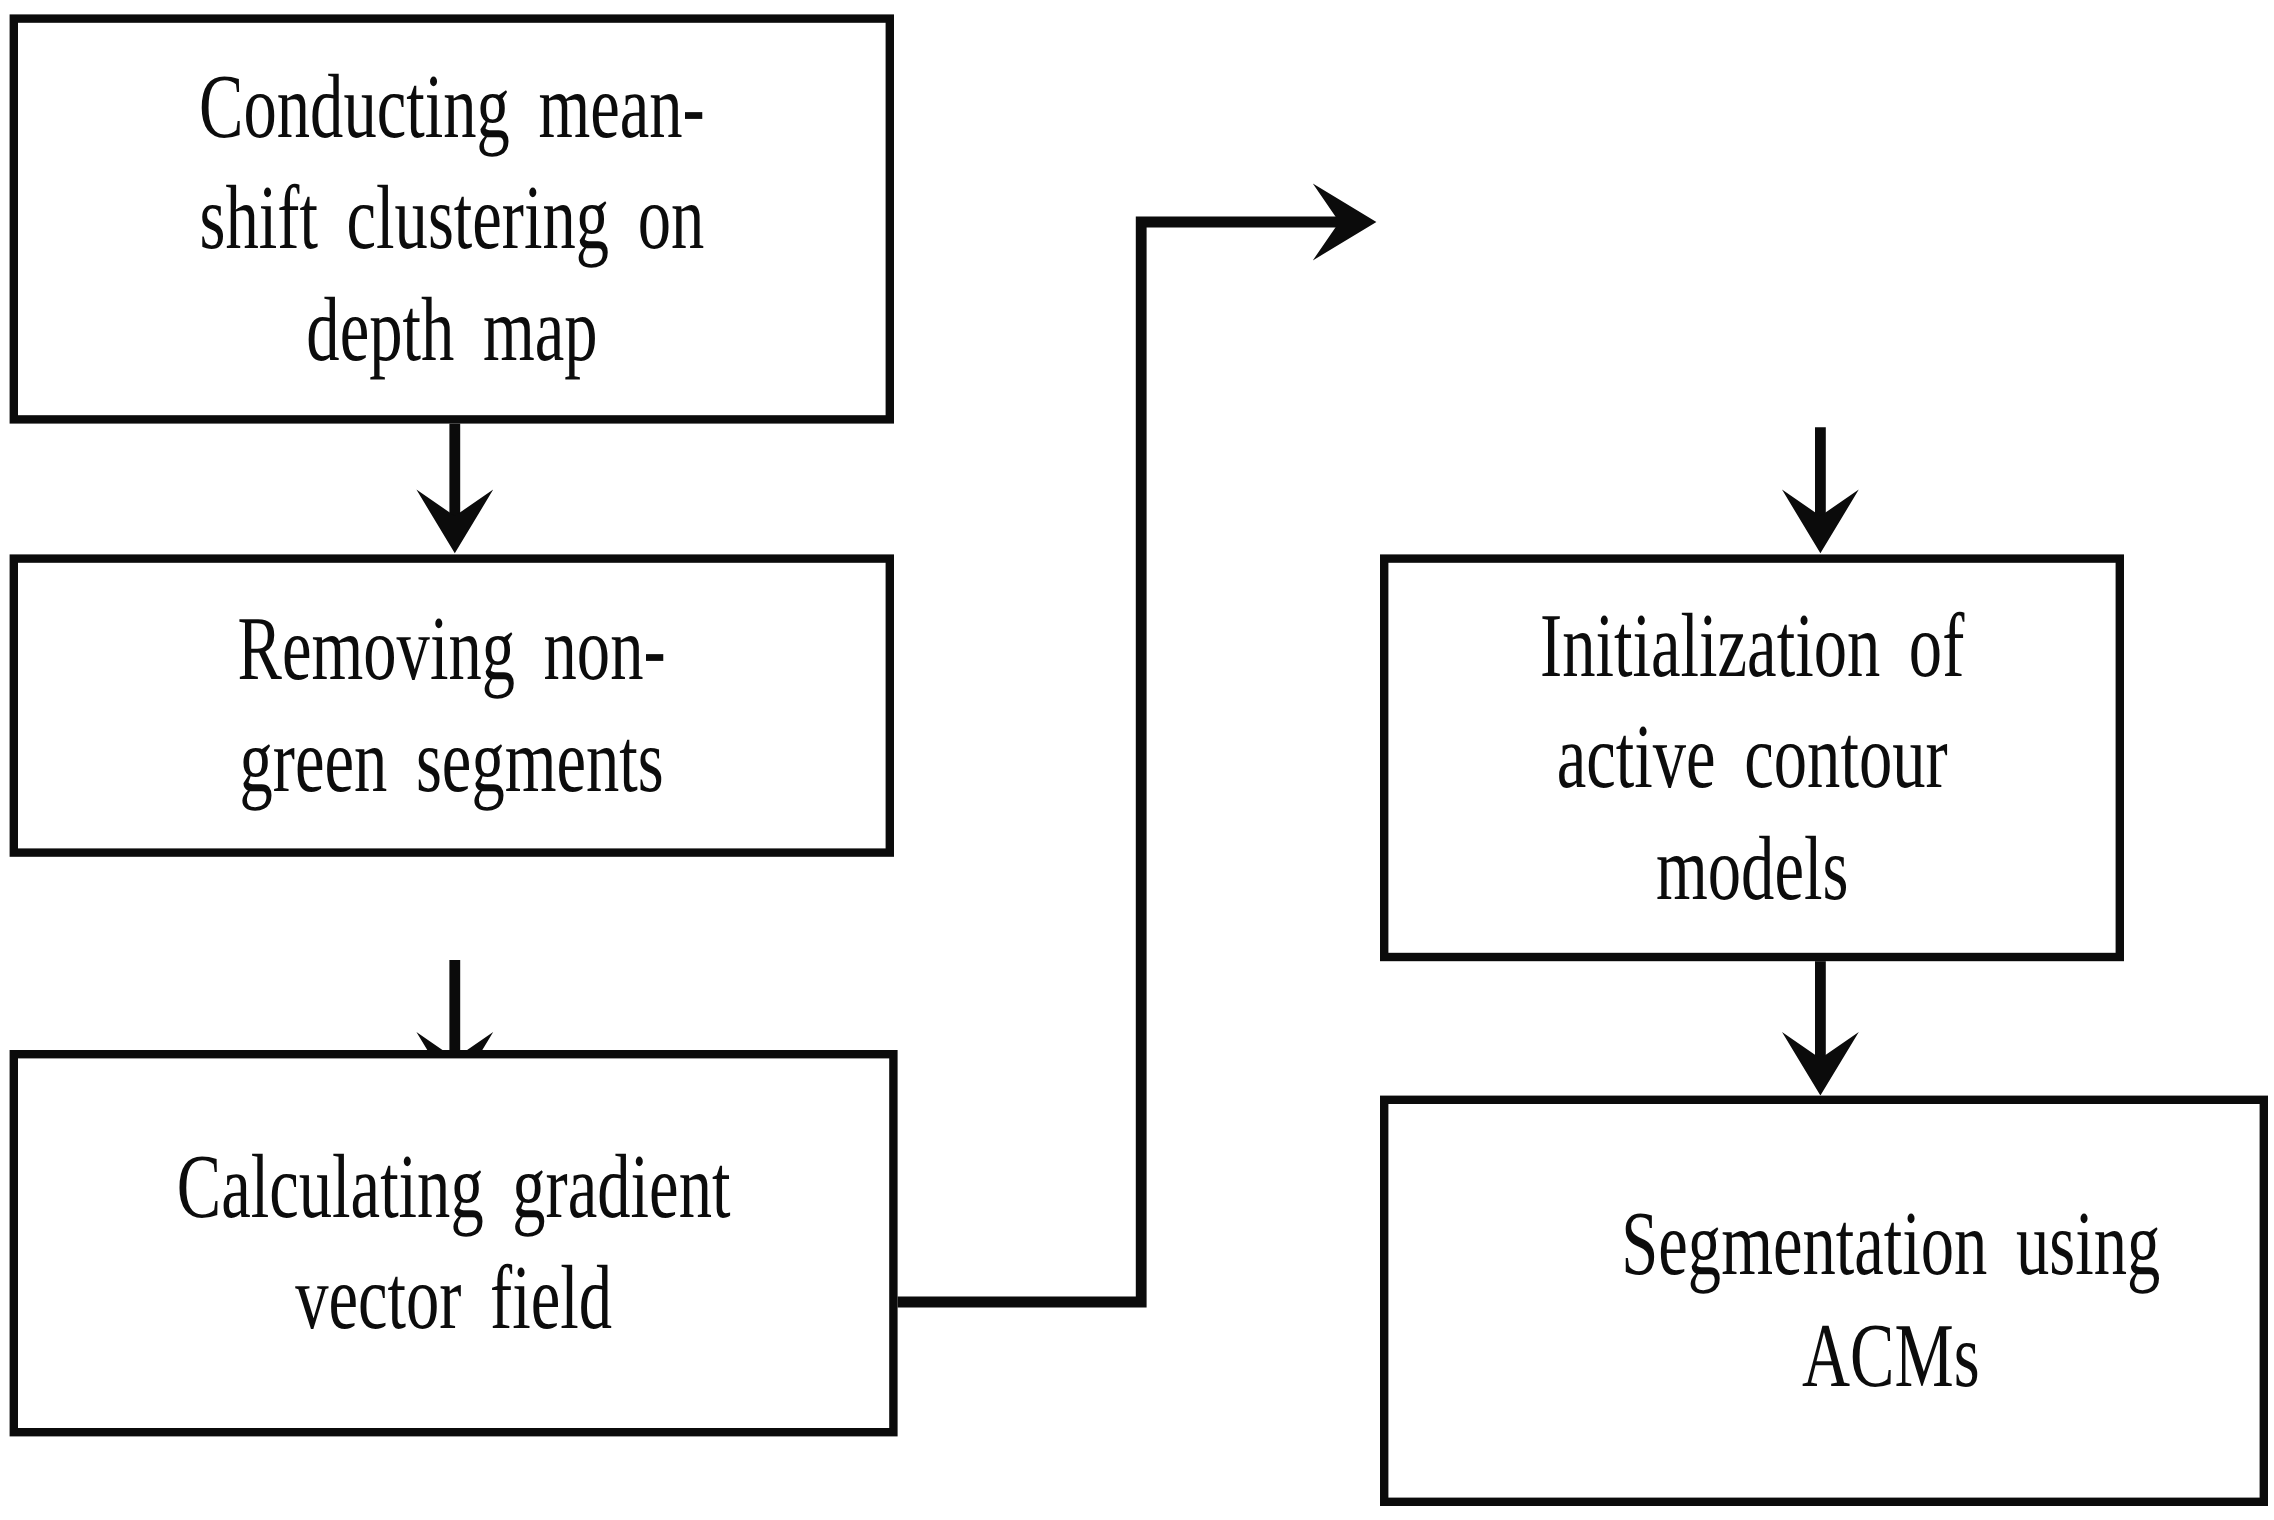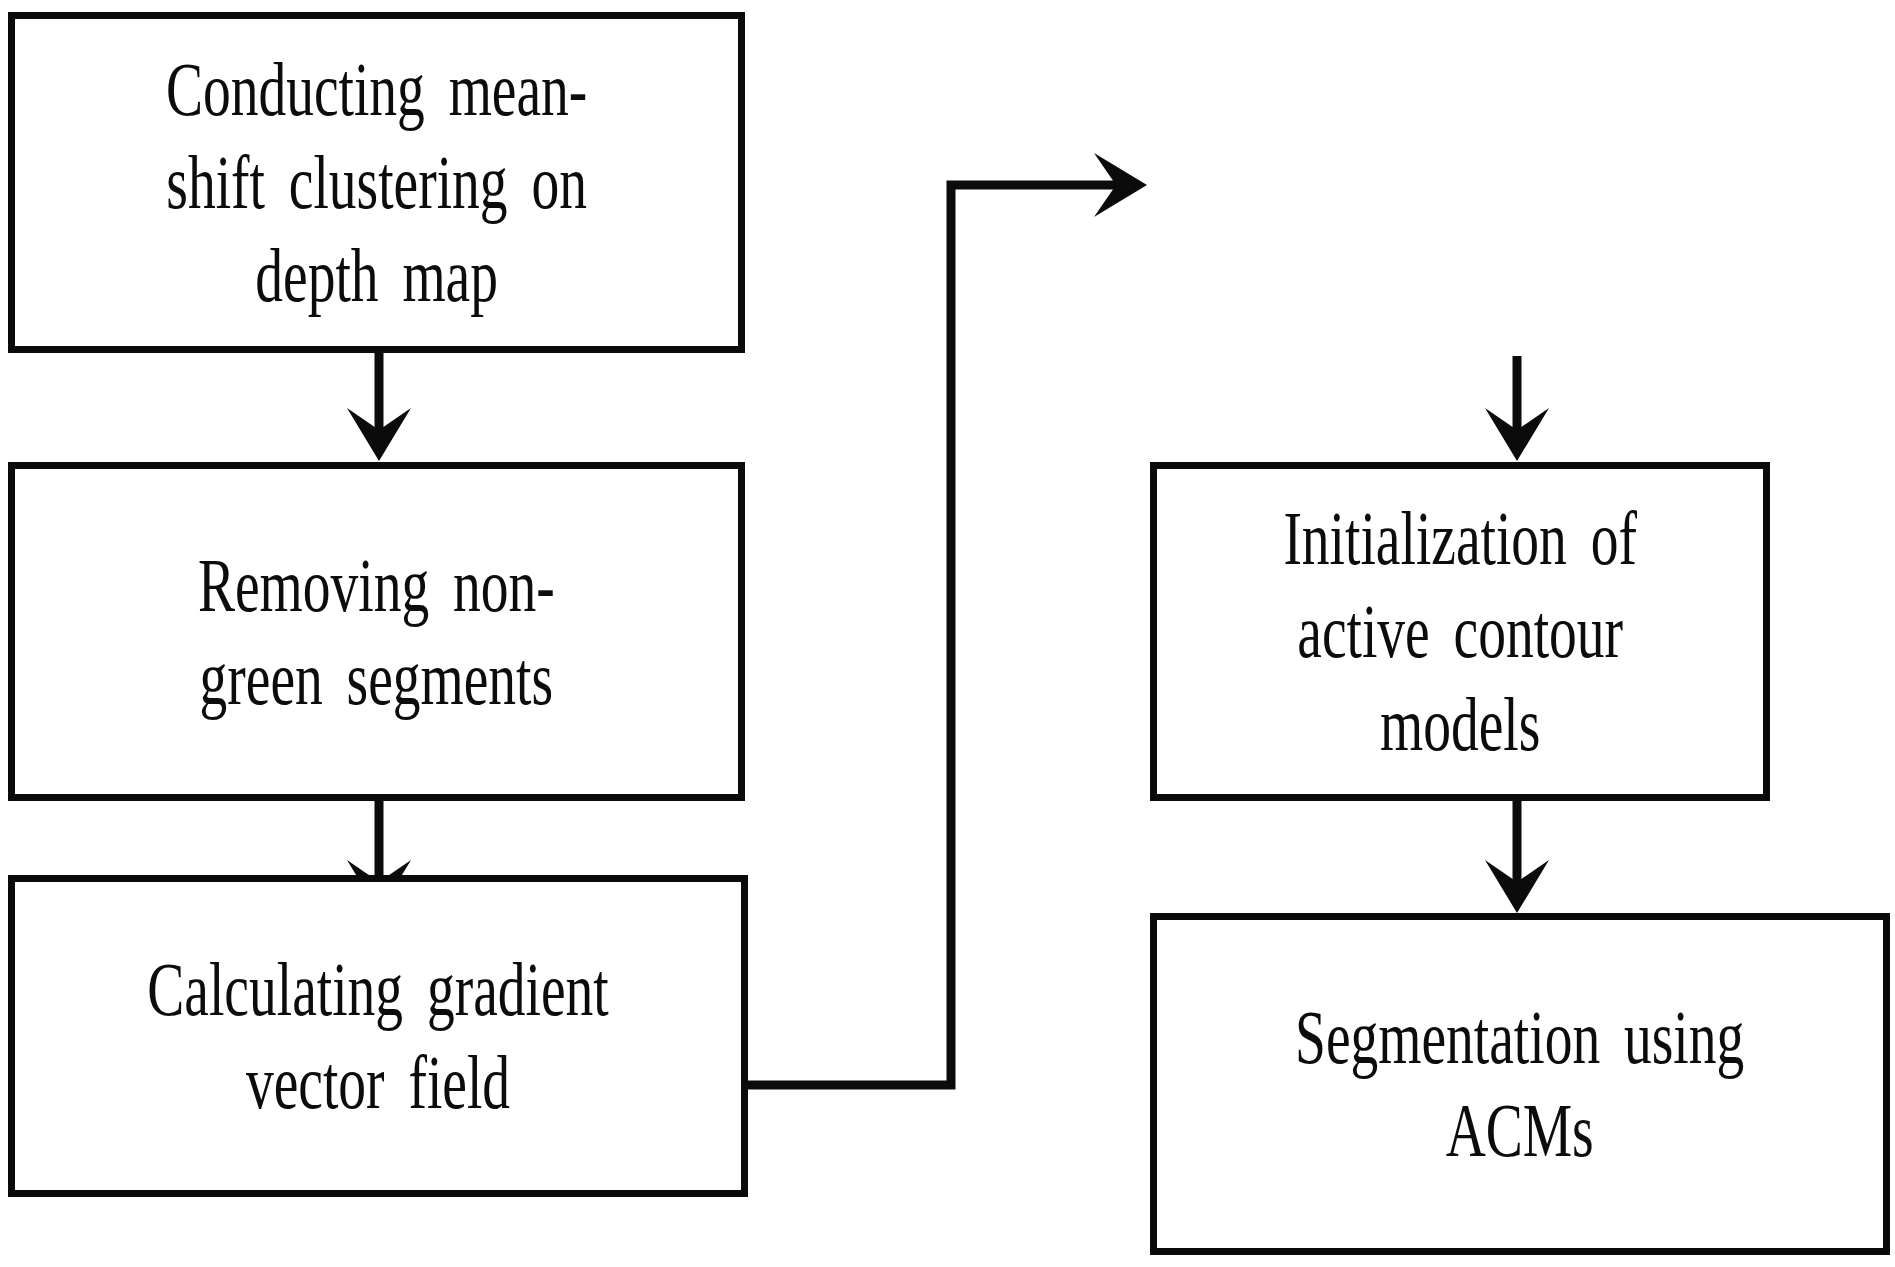--- a/index.html
+++ b/index.html
@@ -36,26 +36,26 @@
     transform-origin: 50% 50%;
     text-align: center;
     color: #0c0c0c;
     font-size: 76px;
     line-height: 93px;
     word-spacing: 0.18em;
     white-space: nowrap;
   }
   
   .b1 { left: 8px;    top: 12px;  width: 737px; height: 341px; }
-  .b2 { left: 8px;    top: 462px; width: 737px; height: 339px; }
+  .b2 { left: 8px;    top: 462px; width: 737px; height: 252px; }
   .b3 { left: 8px;    top: 875px; width: 740px; height: 322px; }
   
   .b4 { left: 1150px; top: 12px;  width: 740px; height: 344px; }
   .b5 { left: 1150px; top: 462px; width: 620px; height: 339px; }
-  .b6 { left: 1150px; top: 913px; width: 740px; height: 342px; }
+  .b6 { left: 1150px; top: 913px; width: 740px; height: 342px; justify-content: flex-end; }
 
   .stroke {
     stroke: #0b0b0b;
     stroke-width: 9;
     fill: none;
   }
   .head {
     fill: #0b0b0b;
     stroke: none;
   }

